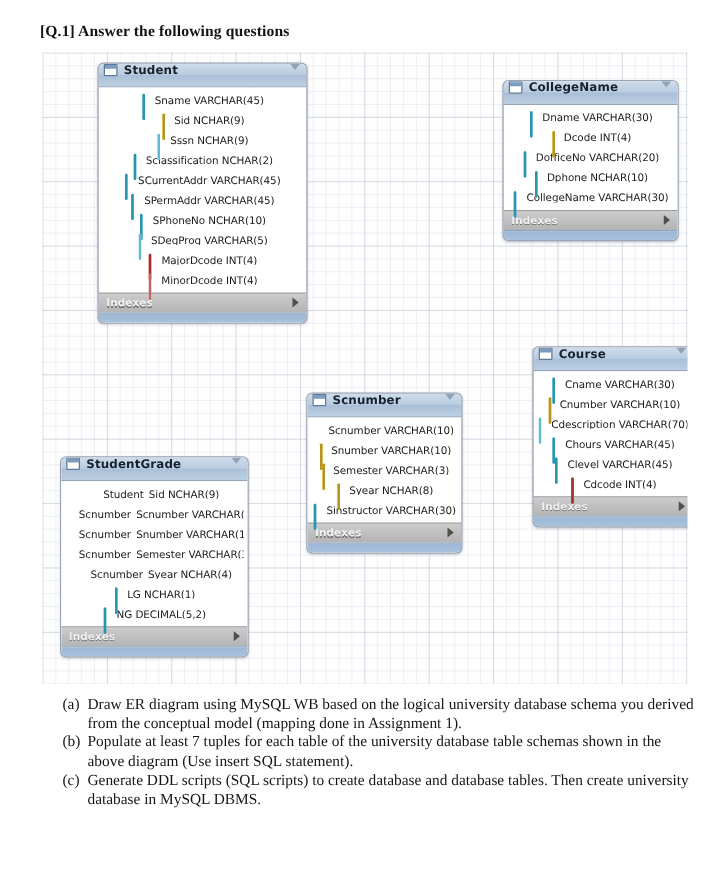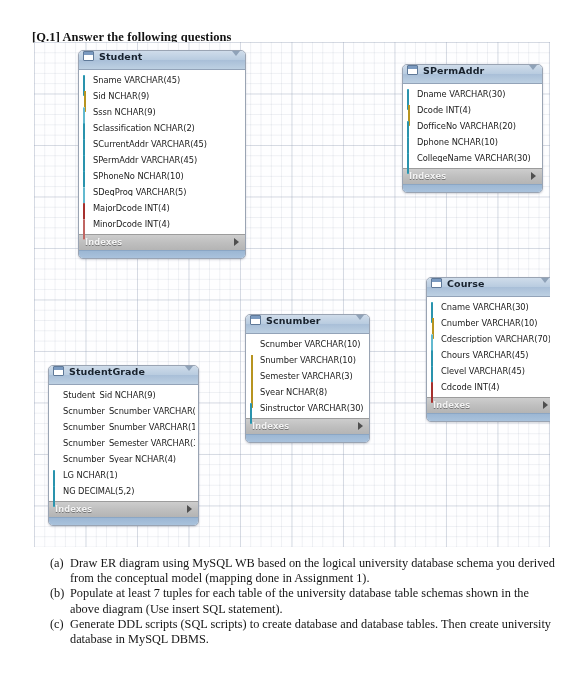--- a/index.html
+++ b/index.html
@@ -19,21 +19,20 @@
   
   #question-heading {
     position: absolute;
     left: 32px;
     top: 18px;
     font-family: "Liberation Serif", serif;
     font-size: 12.5px;
     font-weight: bold;
     color: #141414;
     letter-spacing: 0.1px;
-    margin-top: 12px;
   }
 
   
   #diagram-canvas {
     position: absolute;
     left: 34px;
     top: 42px;
     width: 516px;
     height: 505px;
     background-color: #fefeff;
@@ -106,20 +105,21 @@
   .tbl-body {
     background: #ffffff;
     padding: 2px 0 2px 0;
   }
   .col-row {
     display: flex;
     align-items: center;
     height: 16px;
     padding: 0 3px 0 3px;
     white-space: nowrap;
+    justify-content: center;
   }
   .col-icon {
     width: 9px;
     height: 9px;
     flex: none;
     margin-right: 2px;
     position: relative;
   }
   .col-icon.none { background: none; }
 
@@ -266,21 +266,21 @@
         </div>
         <div class="tbl-indexes">
           <span class="idx-label">Indexes</span>
           <span class="idx-arrow"></span>
         </div>
         <div class="tbl-footstrip"></div>
       </div>
       <div class="db-table" style="left: 368px; top: 22px; width: 141px;">
         <div class="tbl-header">
           <span class="tbl-icon"></span>
-          <span class="tbl-title">SPermAddr</span>
+          <span class="tbl-title">CollegeName</span>
           <span class="tbl-collapse"></span>
         </div>
         <div class="tbl-body">
           <div class="col-row">
             <span class="col-icon"><span class="dia cyan"></span></span>
             <span class="col-text">Dname VARCHAR(30)</span>
           </div>
           <div class="col-row">
             <span class="col-icon"><span class="keyic"></span></span>
             <span class="col-text">Dcode INT(4)</span>

